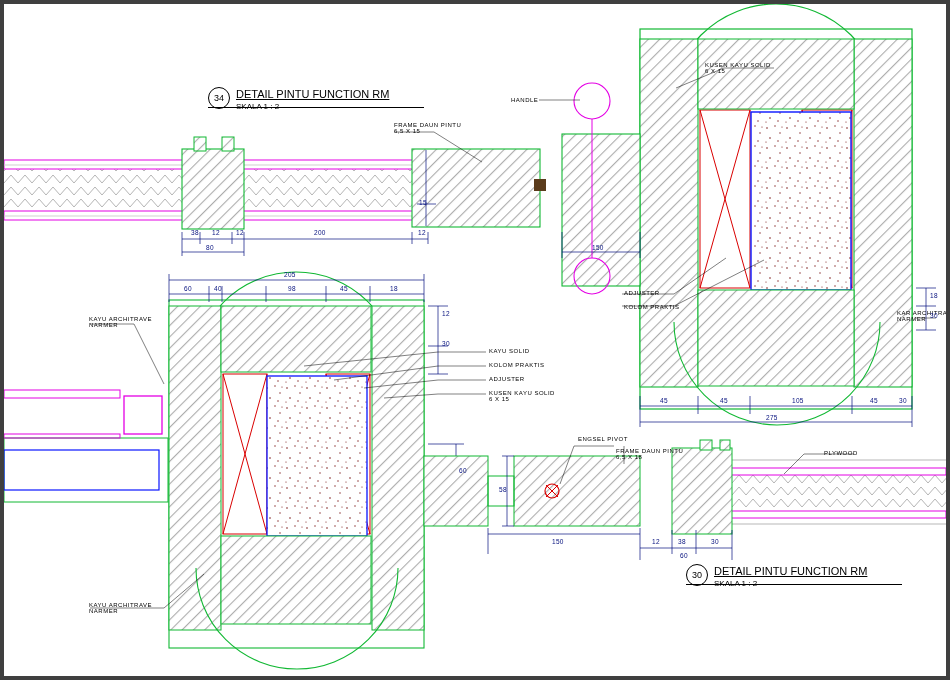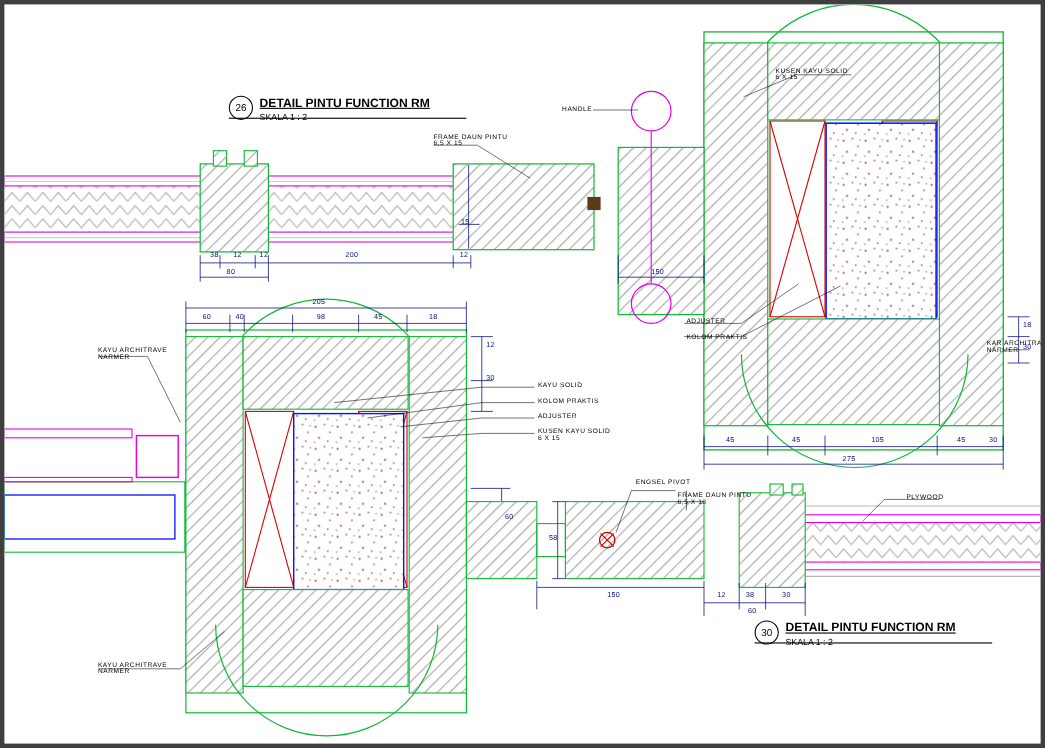--- a/index.html
+++ b/index.html
@@ -3,21 +3,21 @@
 <meta charset="utf-8">
 <style>
   html,body{margin:0;padding:0;width:950px;height:680px;background:#3f3f3f;font-family:Arial,Helvetica,sans-serif;}
   .paper{position:absolute;left:4px;top:4px;width:942px;height:672px;background:#fff;overflow:hidden;}
   .green{stroke:#11b833;fill:none;}
   .magenta{stroke:#e400e4;fill:none;}
   .blue{stroke:#0914ff;fill:none;}
   .navyfill{fill:#05107e;}
   .red{stroke:#d90000;fill:none;}
   .label{position:absolute;font-size:6px;color:#000;letter-spacing:.5px;font-family:Arial;}
-  .title{position:absolute;font-size:11px;font-weight:bold;color:#000;text-decoration:underline;}
+  .title{position:absolute;font-size:11px;font-weight:normal;color:#000;text-decoration:underline;}
   .sub{position:absolute;font-size:8px;color:#000;}
   .dim{position:absolute;font-size:6.5px;color:#05107e;letter-spacing:.3px;}
   .circle-num{position:absolute;width:20px;height:20px;border:1px solid #000;border-radius:50%;text-align:center;line-height:20px;font-size:9px;}
 </style>
 </head>
 <body>
 
 <div class="paper">
 <svg width="942" height="672" viewBox="0 0 942 672">
   <defs>
@@ -250,21 +250,21 @@
     <line x1="570" y1="442" x2="610" y2="442"></line>
         <line x1="556" y1="480" x2="570" y2="442"></line>
     <line x1="620" y1="442" x2="620" y2="460"></line>
     <line x1="800" y1="450" x2="850" y2="450"></line>
         <line x1="780" y1="470" x2="800" y2="450"></line>
   </g>
 </svg>
 
 
 
-<span class="circle-num" style="left:204px;top:83px">26</span>
+<span class="circle-num" style="left:204px;top:83px">34</span>
 <span class="title" style="left:232px;top:84px">DETAIL PINTU FUNCTION RM</span>
 <span class="sub" style="left:232px;top:98px">SKALA   1 : 2</span>
 <div style="position:absolute;left:204px;top:103px;width:216px;height:1px;background:#000"></div>
 
 
 <span class="circle-num" style="left:682px;top:560px">30</span>
 <span class="title" style="left:710px;top:561px">DETAIL PINTU FUNCTION RM</span>
 <span class="sub" style="left:710px;top:575px">SKALA   1 : 2</span>
 <div style="position:absolute;left:682px;top:580px;width:216px;height:1px;background:#000"></div>
 

